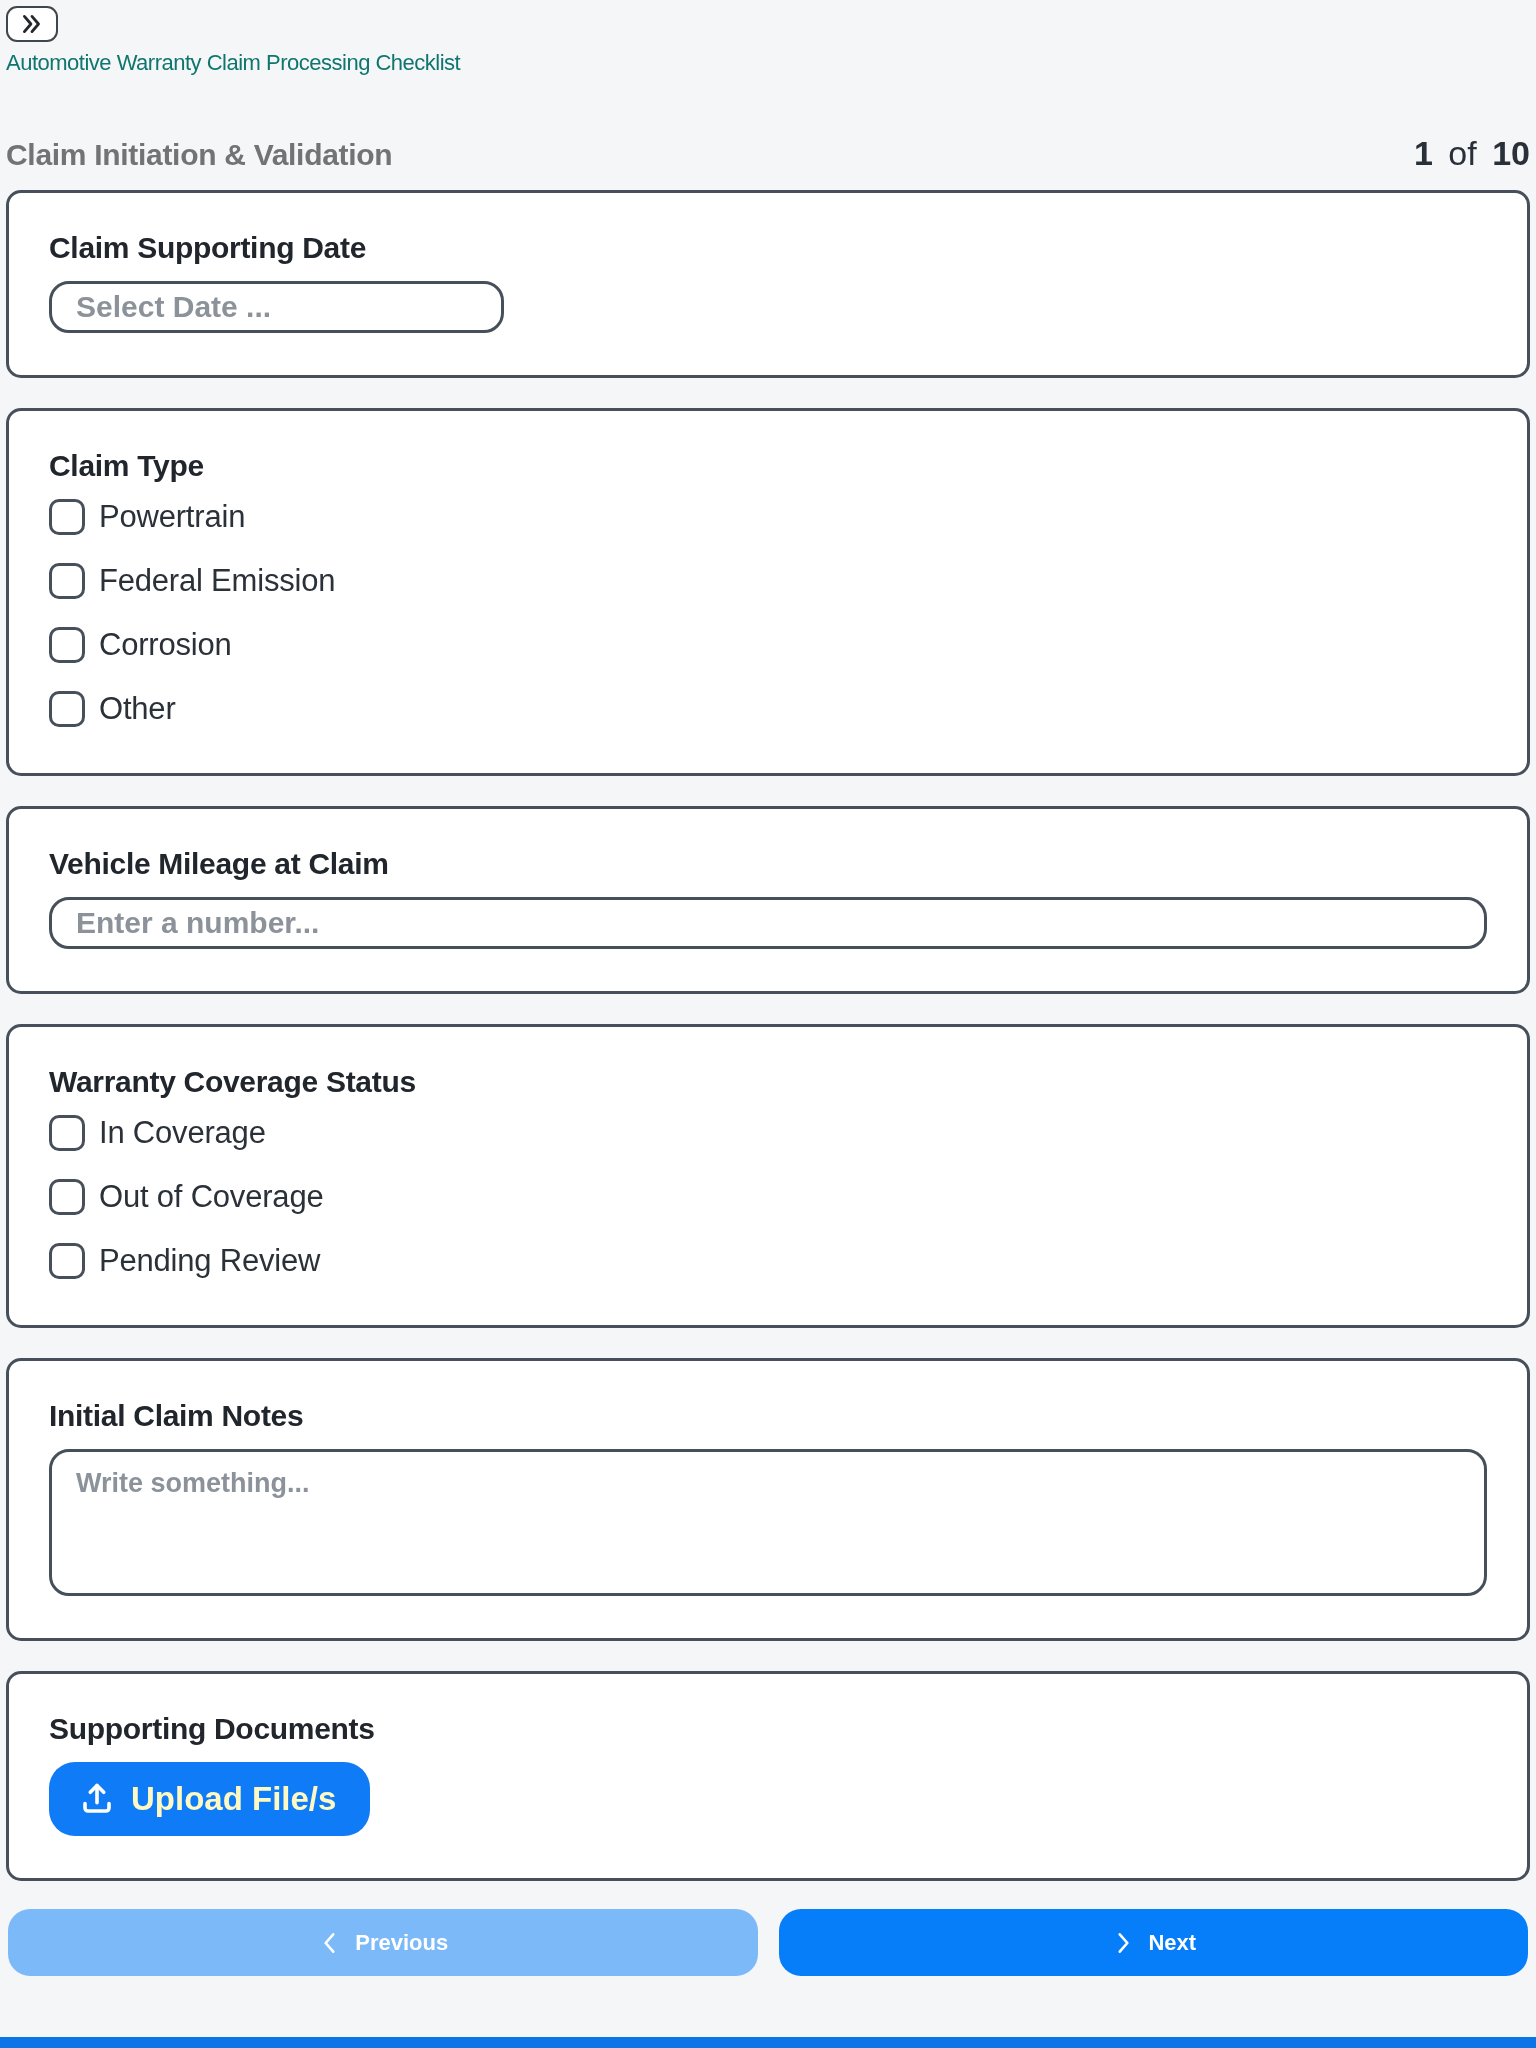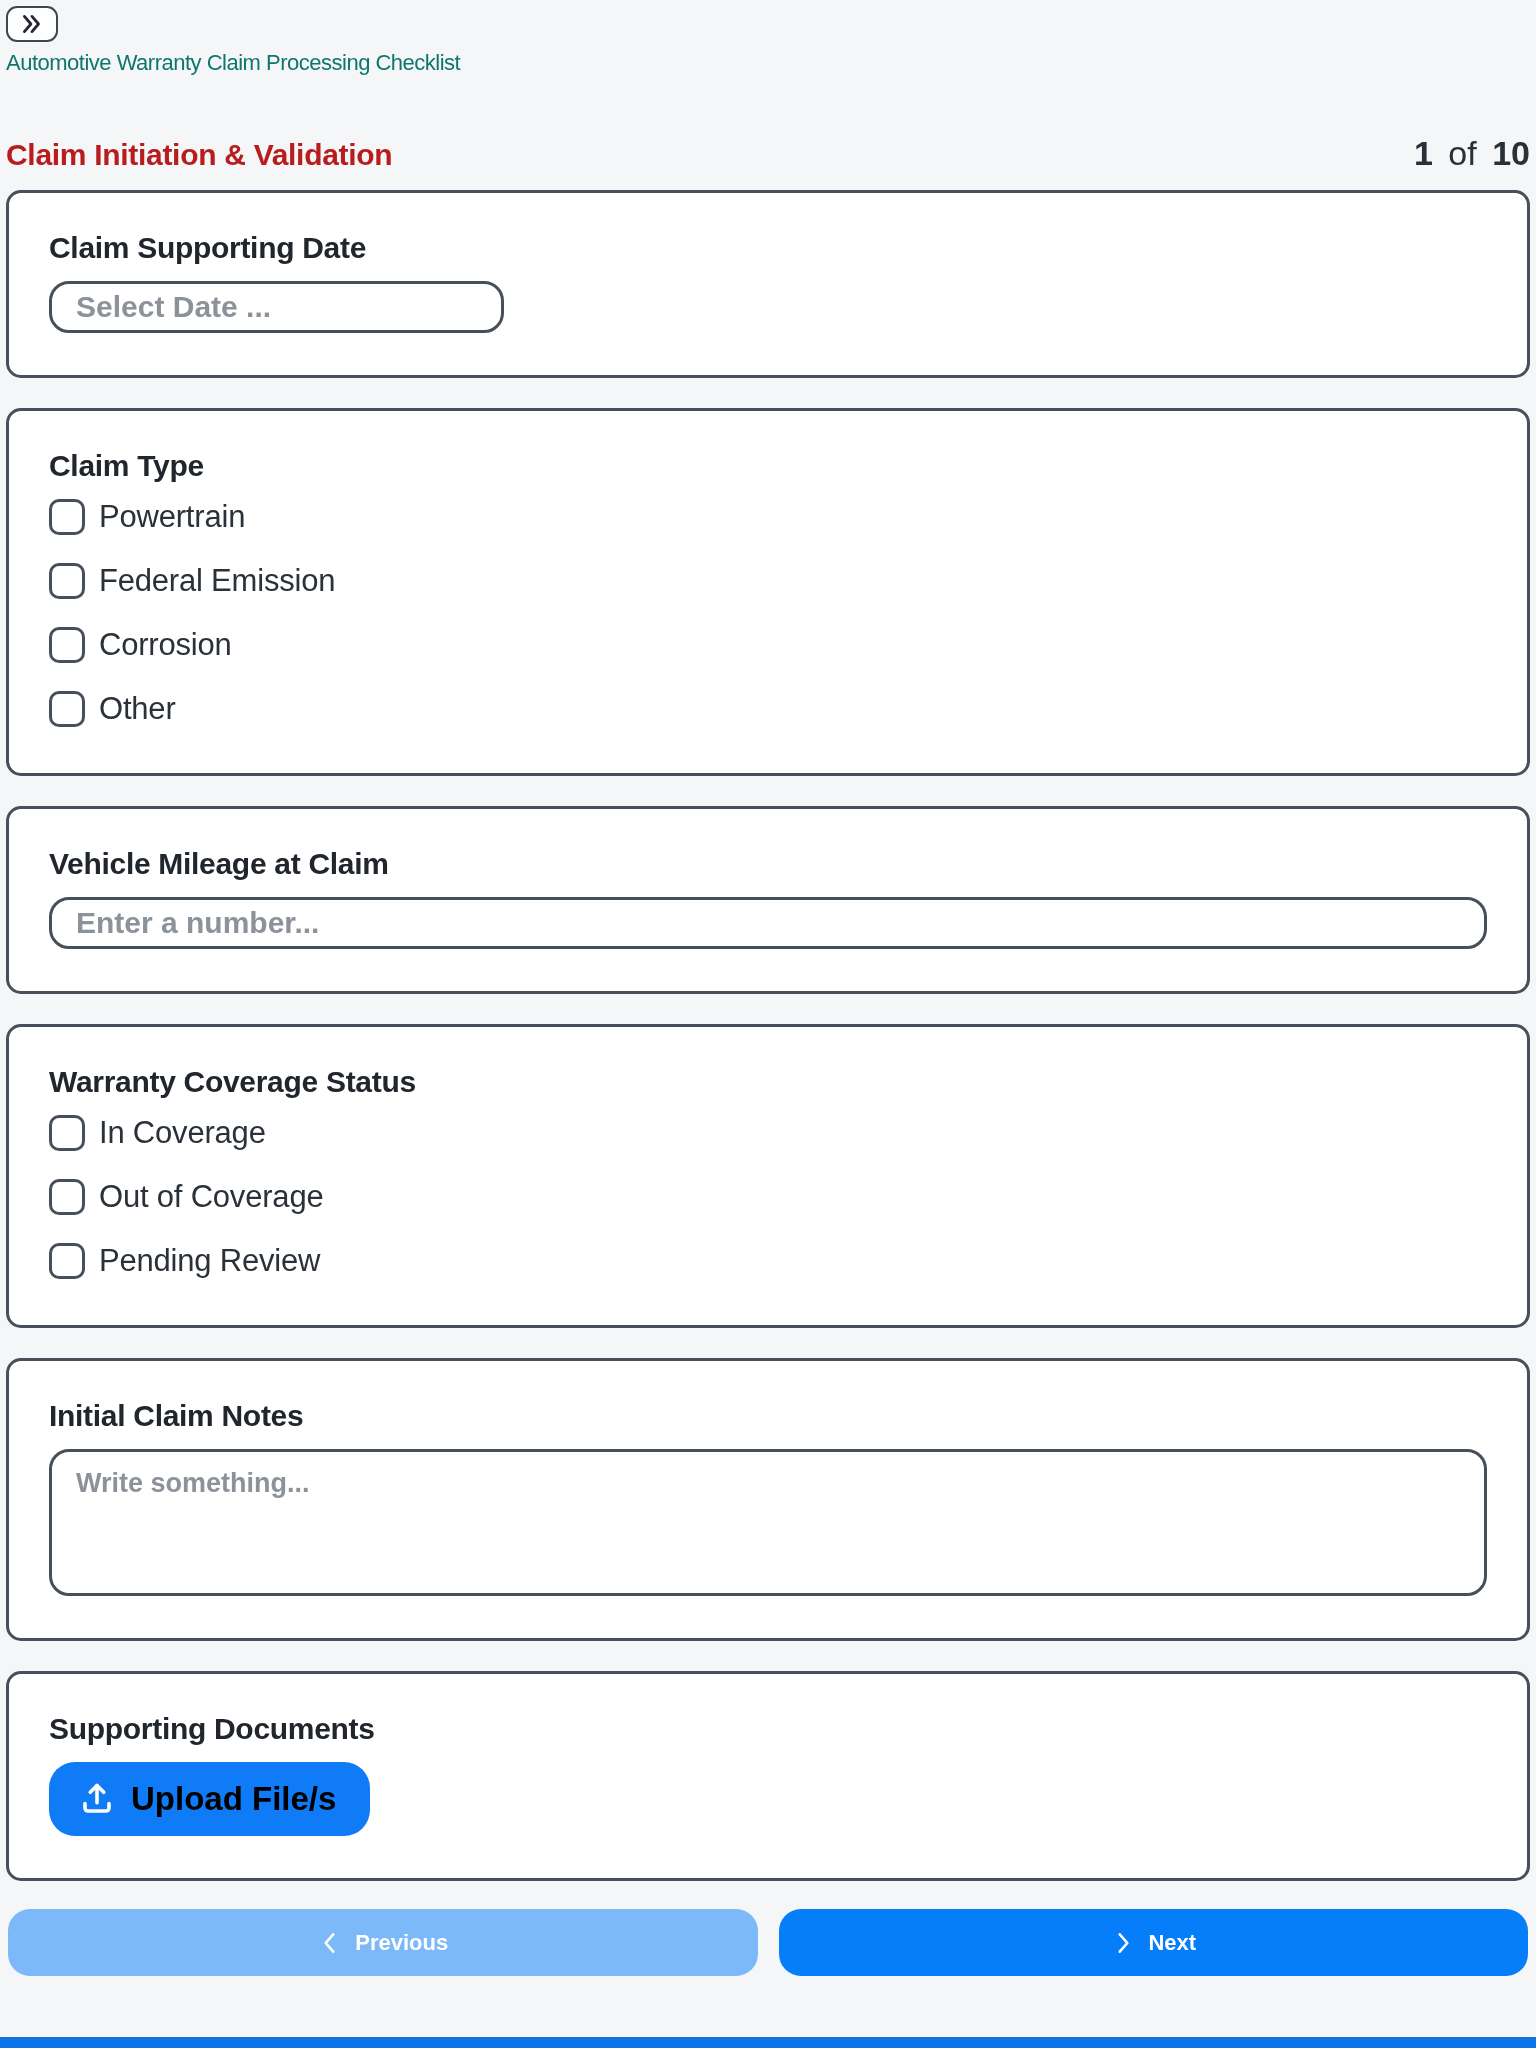--- a/index.html
+++ b/index.html
@@ -39,21 +39,21 @@
   }
   .section-row {
     display: flex;
     justify-content: space-between;
     align-items: baseline;
     margin-top: 58px;
   }
   .section-title {
     font-size: 30px;
     font-weight: 700;
-    color: #b91c1c;
+    color: #737373;
     letter-spacing: -0.3px;
   }
   .page-counter {
     font-size: 34px;
     color: #2a3038;
   }
   .page-counter .num { font-weight: 700; }
   .page-counter .sep { font-weight: 400; margin: 0 6px; }
 
   .cards {
@@ -147,21 +147,21 @@
 
   .upload-btn {
     display: inline-flex;
     align-items: center;
     gap: 16px;
     height: 74px;
     padding: 0 34px 0 30px;
     background: #0f7bf7;
     border: none;
     border-radius: 26px;
-    color: #000000;
+    color: #fef9c3;
     font-size: 33px;
     font-weight: 700;
     cursor: pointer;
     font-family: "Liberation Sans", "DejaVu Sans", sans-serif;
   }
 
   .footer-nav {
     display: flex;
     gap: 21px;
     margin: 28px 2px 0 2px;

